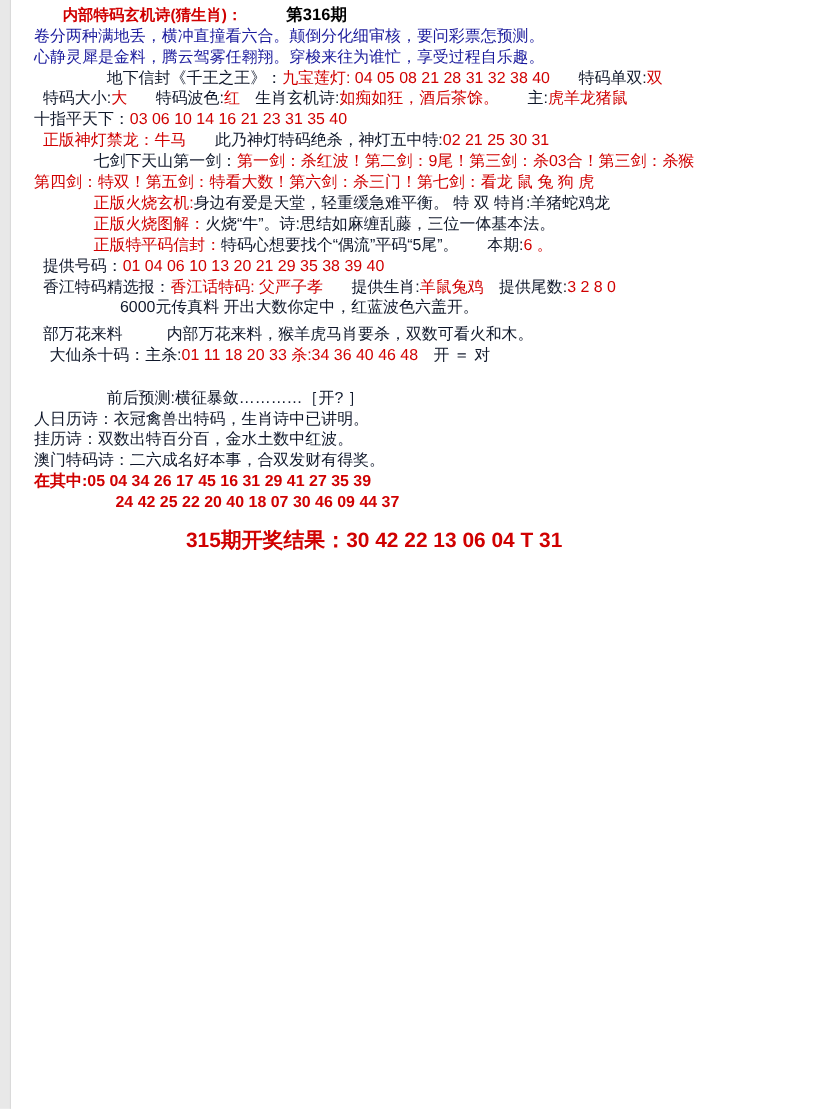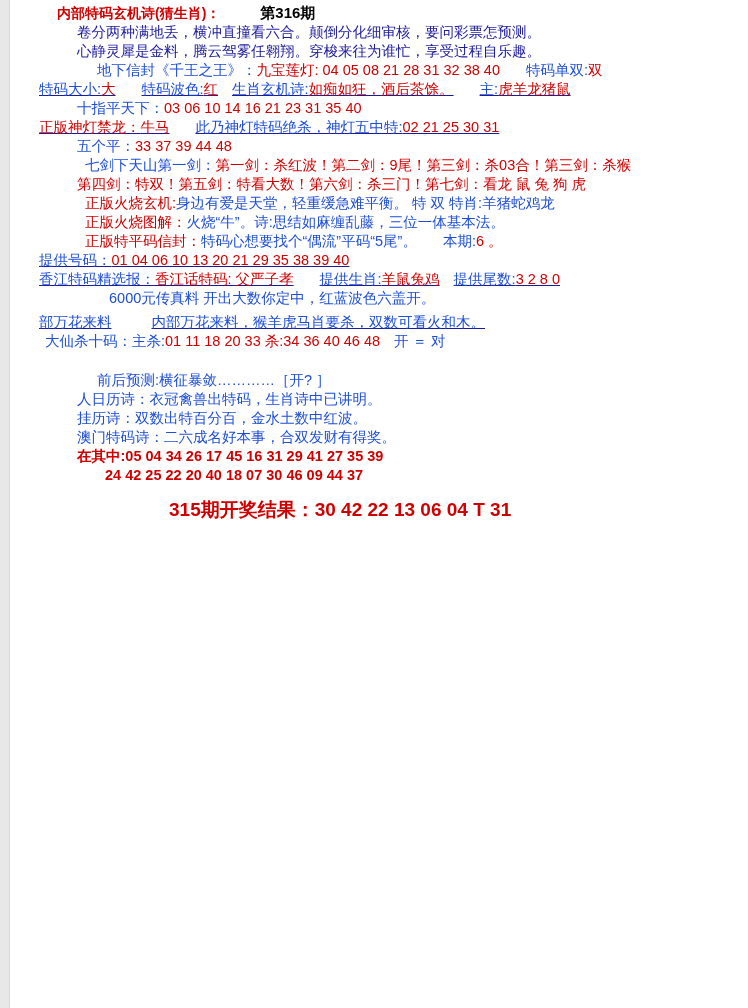--- a/index.html
+++ b/index.html
@@ -36,21 +36,21 @@
     width: 739px;
   }
   .line {
     font-size: 14.5px;
     line-height: 19px;
     color: #1a1a9c;
     white-space: nowrap;
     font-family: "Liberation Sans", sans-serif;
   }
   .red { color: #d00000; }
-  .black { color: #1d4ed8; }
+  .black { color: #0f172a; }
   .bold { font-weight: bold; }
 
   
   .hdr {
     padding-top: 3px;
     padding-left: 48px;
     font-size: 14px;
     line-height: 20px;
     color: #d00000;
     font-weight: bold;
@@ -61,22 +61,22 @@
     margin-left: 40px;
     font-size: 15px;
   }
 
   
   .i0  { padding-left: 36px; }
   .i4  { padding-left: 76px; }
   .i5  { padding-left: 88px; }
   .i6  { padding-left: 100px; }
   .i9  { padding-left: 96px; }
-  .i11 { padding-left: 22px; margin-left: 46px; }
-  .i12 { padding-left: 30px; text-decoration: underline; }
+  .i11 { padding-left: 22px; }
+  .i12 { padding-left: 30px; }
 
   .gap-sm { height: 5px; }
   .gap-md { height: 12px; }
   .gap-lg { height: 20px; }
 
   .stars { color: #d00000; letter-spacing: -1px; }
 
   .result {
     padding-left: 160px;
     font-size: 19px;
@@ -114,23 +114,20 @@
     </div>
 
     <div class="line i11">
       <span class="black">十指平天下：</span><span class="red">03 06 10 14 16 21 23 31 35 40</span>
     </div>
 
     <div class="line i12">
       <span class="red">正版神灯禁龙：</span><span class="red">牛马</span><span class="sp3"></span><span class="black">此乃神灯特码绝杀，</span><span class="black">神灯五中特:</span><span class="red">02 21 25 30 31</span>
     </div>
 
-    <div class="line i11">
-      <span class="black">五个平：</span><span class="red">33 37 39 44 48</span>
-    </div>
 
     <div class="line i4">
       <span class="black">七剑下天山第一剑：</span><span class="red">第一剑：杀红波！第二剑：9尾！第三剑：杀03合！第三剑：杀猴</span>
     </div>
 
     <div class="line i11">
       <span class="red">第四剑：特双！第五剑：特看大数！第六剑：杀三门！第七剑：看龙 鼠 兔 狗 虎</span>
     </div>
 
     <div class="line i4">

